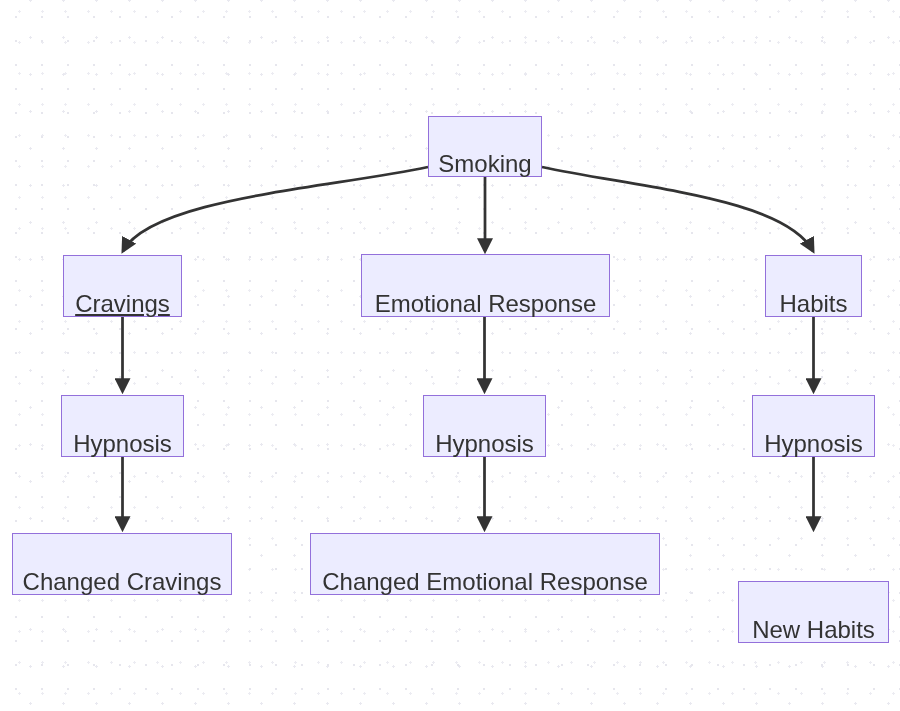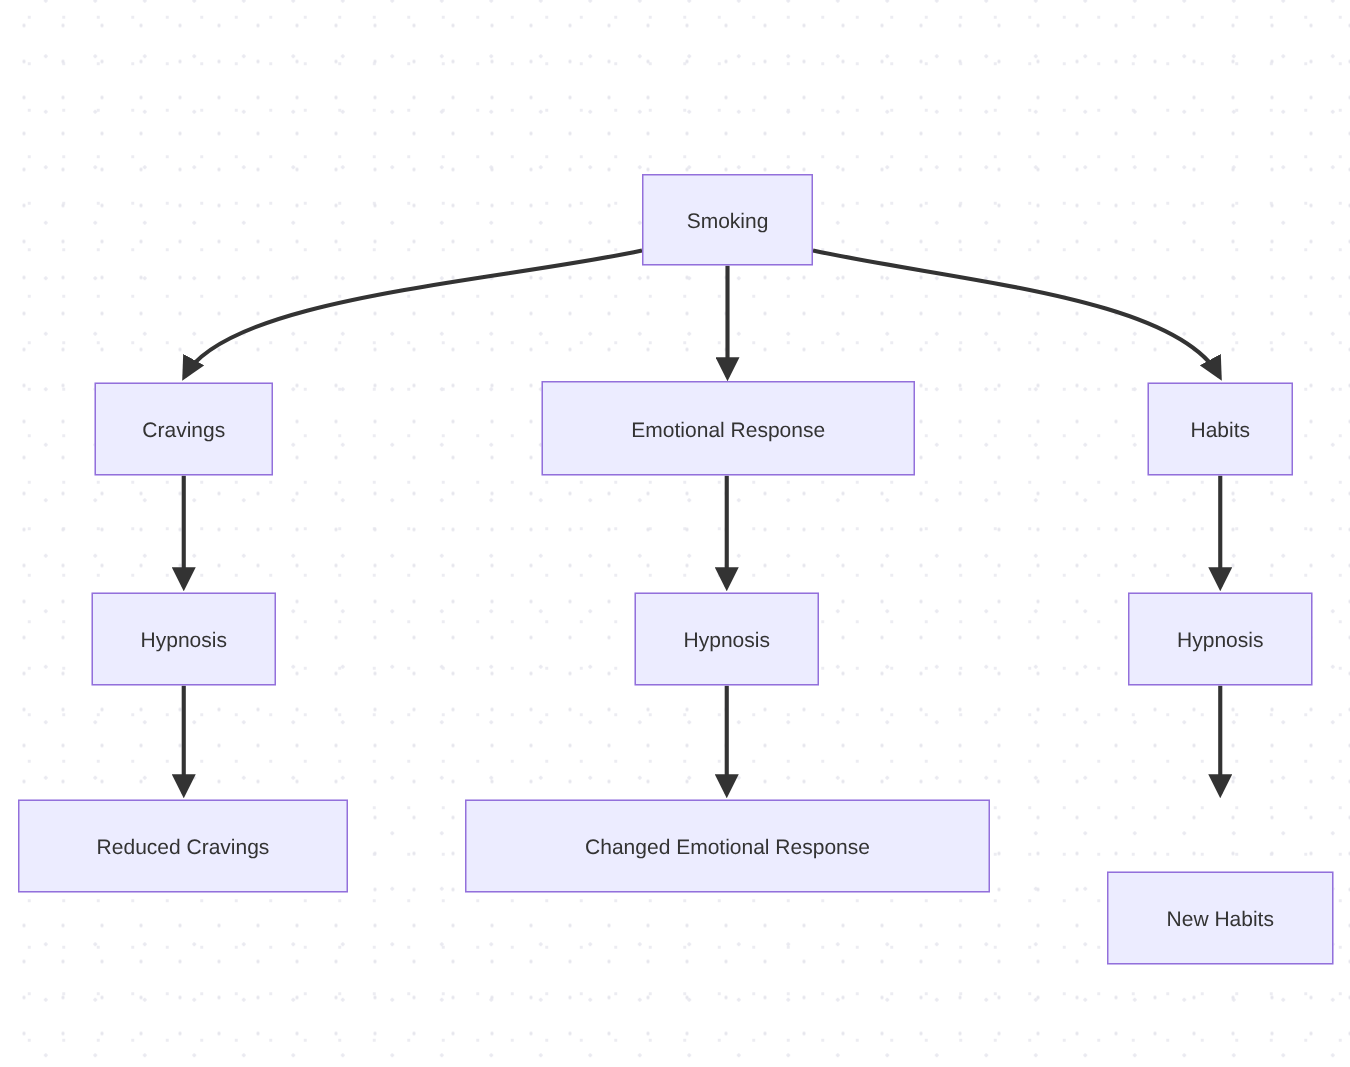--- a/index.html
+++ b/index.html
@@ -38,33 +38,33 @@
     stroke: var(--edge, #333333);
     stroke-width: 2.75px;
   }
   .arrowhead-shape {
     fill: var(--edge, #333333);
     stroke: none;
   }
   .node {
     position: absolute;
     display: flex;
-    align-items: center;
+    align-items: flex-end;
     justify-content: center;
     background: var(--node-fill, #ECECFF);
     border: 1.5px solid var(--node-border, #9370DB);
     color: var(--text, #333333);
-    font-size: 14px;
+    font-size: 24px;
     line-height: 1;
     white-space: nowrap;
     text-align: center;
   }
   
   .n-smoking   { left: 428px; top: 116px; width: 114px; height: 61px; }
-  .n-cravings  { left:  63px; top: 255px; width: 119px; height: 62px; }
+  .n-cravings  { left:  63px; top: 255px; width: 119px; height: 62px; text-decoration: underline; }
   .n-emotional { left: 361px; top: 254px; width: 249px; height: 63px; }
   .n-habits    { left: 765px; top: 255px; width:  97px; height: 62px; }
   .n-hyp1      { left:  61px; top: 395px; width: 123px; height: 62px; }
   .n-hyp2      { left: 423px; top: 395px; width: 123px; height: 62px; }
   .n-hyp3      { left: 752px; top: 395px; width: 123px; height: 62px; }
   .n-reduced   { left:  12px; top: 533px; width: 220px; height: 62px; }
   .n-changed   { left: 310px; top: 533px; width: 350px; height: 62px; }
   .n-newhabits { left: 738px; top: 533px; width: 151px; height: 62px; margin-top: 48px; }
 </style>
 </head>
@@ -104,21 +104,21 @@
   <div class="node n-hyp1">
     <span>Hypnosis</span>
   </div>
   <div class="node n-hyp2">
     <span>Hypnosis</span>
   </div>
   <div class="node n-hyp3">
     <span>Hypnosis</span>
   </div>
   <div class="node n-reduced">
-    <span>Reduced Cravings</span>
+    <span>Changed Cravings</span>
   </div>
   <div class="node n-changed">
     <span>Changed Emotional Response</span>
   </div>
   <div class="node n-newhabits">
     <span>New Habits</span>
   </div>
 
 </div>
 

